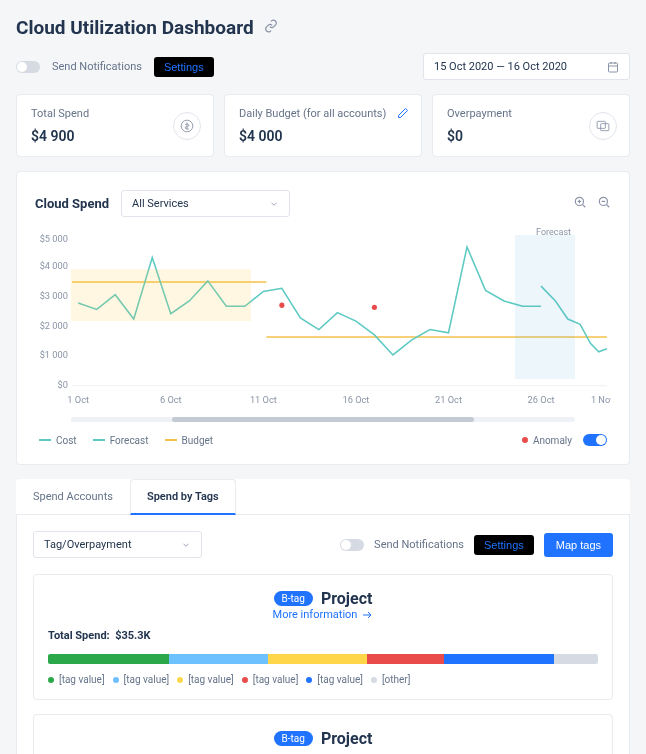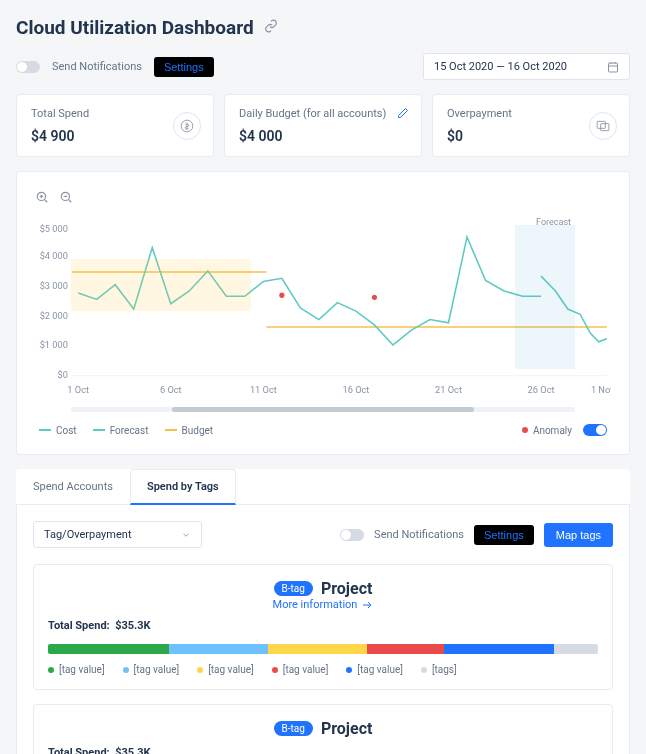--- a/index.html
+++ b/index.html
@@ -50,21 +50,21 @@
 .primary-btn { background: #1f73ff; color: #fff; padding: 6px 12px; border-radius: 3px; font-size: 11px; border: none; cursor: pointer; }
 .tag-card { border: 1px solid #e8ebef; border-radius: 4px; padding: 14px; margin-bottom: 14px; }
 .tag-head { display: flex; align-items: center; justify-content: space-between; margin-bottom: 8px; flex-direction: column; }
 .tag-title { display: flex; align-items: center; gap: 8px; }
 .pill { background: #1f73ff; color: #fff; font-size: 10px; padding: 2px 8px; border-radius: 10px; }
 .tag-name { font-weight: 700; font-size: 16px; }
 .more-link { color: #1f73ff; font-size: 11px; display: flex; align-items: center; gap: 4px; cursor: pointer; }
 .tag-spend { font-size: 11px; margin-bottom: 12px; }
 .bar { display: flex; height: 10px; border-radius: 2px; overflow: hidden; margin-bottom: 10px; }
 .seg { height: 100%; }
-.tag-legend { display: flex; gap: 18px; font-size: 10px; color: #667489; }
+.tag-legend { display: flex; gap: 8px; font-size: 10px; color: #667489; }
 .y-label { font-size: 9px; fill: #8a94a6; text-anchor: end; }
 .x-label { font-size: 9px; fill: #8a94a6; text-anchor: middle; }
 </style>
 </head>
 <body>
 
 <div class="container">
 
   <div class="header">
     <h1>Cloud Utilization Dashboard</h1>
@@ -120,20 +120,29 @@
         <svg width="14" height="14" viewBox="0 0 24 24" fill="none" stroke="currentColor" stroke-width="1.5">
             <rect x="2" y="4" width="14" height="12" rx="1"></rect>
             <rect x="8" y="8" width="14" height="12" rx="1"></rect>
           </svg>
       </span>
     </div>
   </div>
 
   <div class="panel">
     <div class="panel-header">
+      <div class="panel-left">
+        <span class="panel-title">Cloud Spend</span>
+        <div class="select">
+          <span>All Services</span>
+          <svg width="10" height="10" viewBox="0 0 24 24" fill="none" stroke="#8a94a6" stroke-width="2">
+              <polyline points="6 9 12 15 18 9"></polyline>
+            </svg>
+        </div>
+      </div>
       <div class="zoom-icons">
         <span><svg width="14" height="14" viewBox="0 0 24 24" fill="none" stroke="currentColor" stroke-width="2">
               <circle cx="11" cy="11" r="7"></circle>
               <line x1="21" y1="21" x2="16" y2="16"></line>
               <line x1="8" y1="11" x2="14" y2="11"></line>
               <line x1="11" y1="8" x2="11" y2="14"></line>
             </svg></span>
         <span><svg width="14" height="14" viewBox="0 0 24 24" fill="none" stroke="currentColor" stroke-width="2">
               <circle cx="11" cy="11" r="7"></circle>
               <line x1="21" y1="21" x2="16" y2="16"></line>
@@ -264,21 +273,21 @@
             <div class="legend-item">
               <span class="dot-swatch" style="background:#e94b4b"></span>
               <span>[tag value]</span>
             </div>
             <div class="legend-item">
               <span class="dot-swatch" style="background:#1f73ff"></span>
               <span>[tag value]</span>
             </div>
             <div class="legend-item">
               <span class="dot-swatch" style="background:#d6dbe3"></span>
-              <span>[tags]</span>
+              <span>[other]</span>
             </div>
           </div>
     </div>
 
     <div class="tag-card">
       <div class="tag-head">
         <div class="tag-title">
           <span class="pill">B-tag</span>
           <span class="tag-name">Project</span>
         </div>

